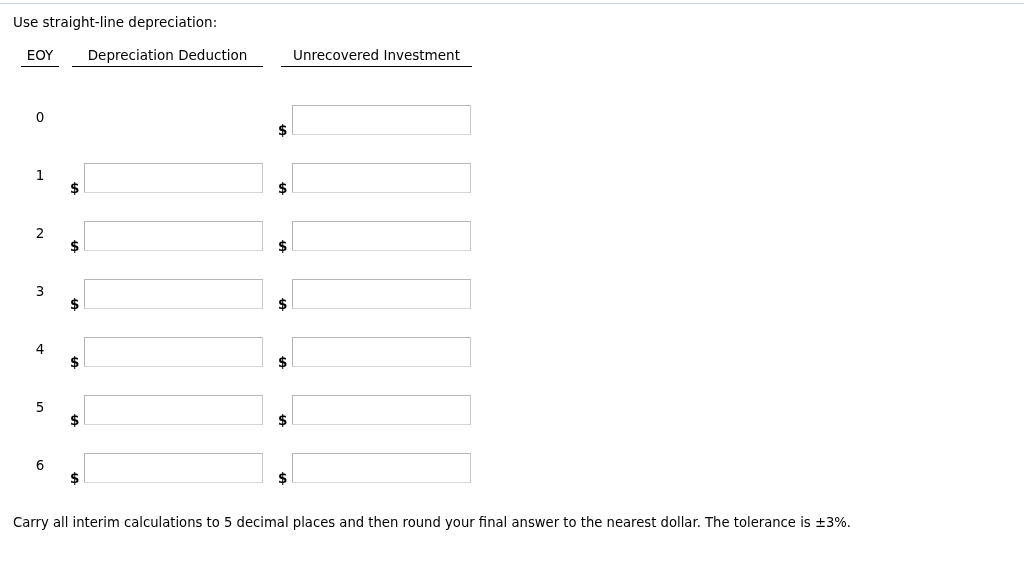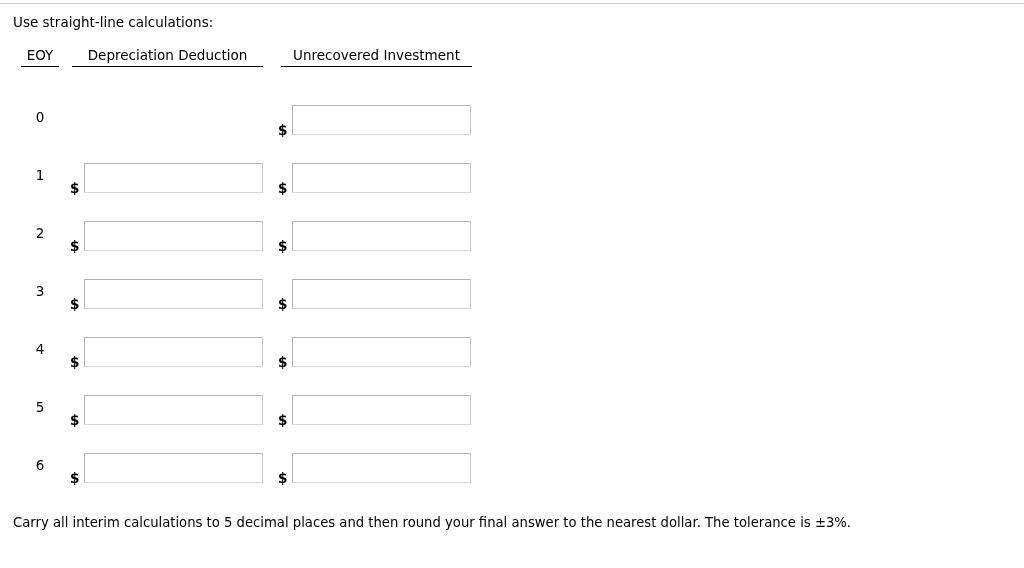--- a/index.html
+++ b/index.html
@@ -129,21 +129,21 @@
     font-size: 13.2px;
     line-height: 17px;
     white-space: nowrap;
   }
 </style>
 </head>
 <body>
 
 <div class="top-rule"></div>
 
-<div class="prompt">Use straight-line calculations:</div>
+<div class="prompt">Use straight-line depreciation:</div>
 
 <div class="headers">
   <div class="col-head eoy">EOY</div>
   <div class="col-head unrecov">Unrecovered Investment</div>
   <div class="col-head deduction">Depreciation Deduction</div>
 </div>
 
 <div class="rows" id="rows-container">
     <div class="row" style="top: 105px;">
       <div class="eoy-label">0</div>

